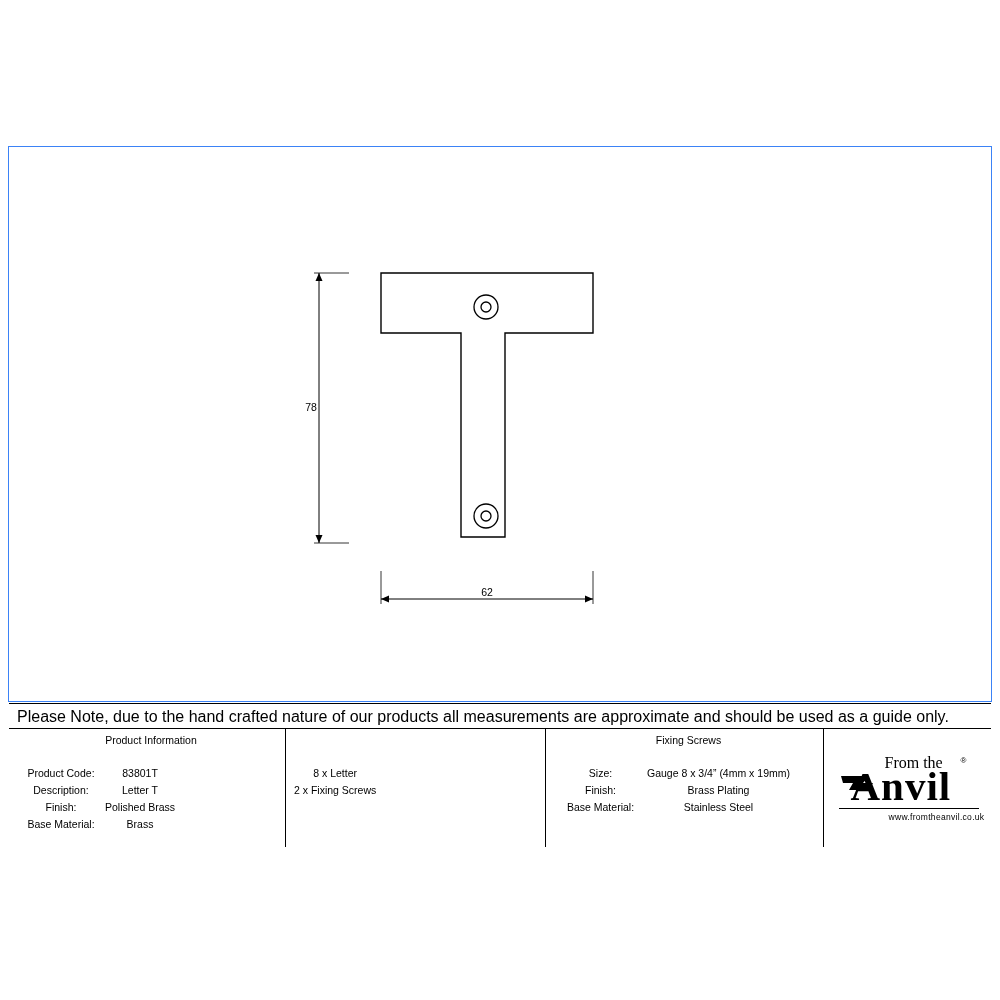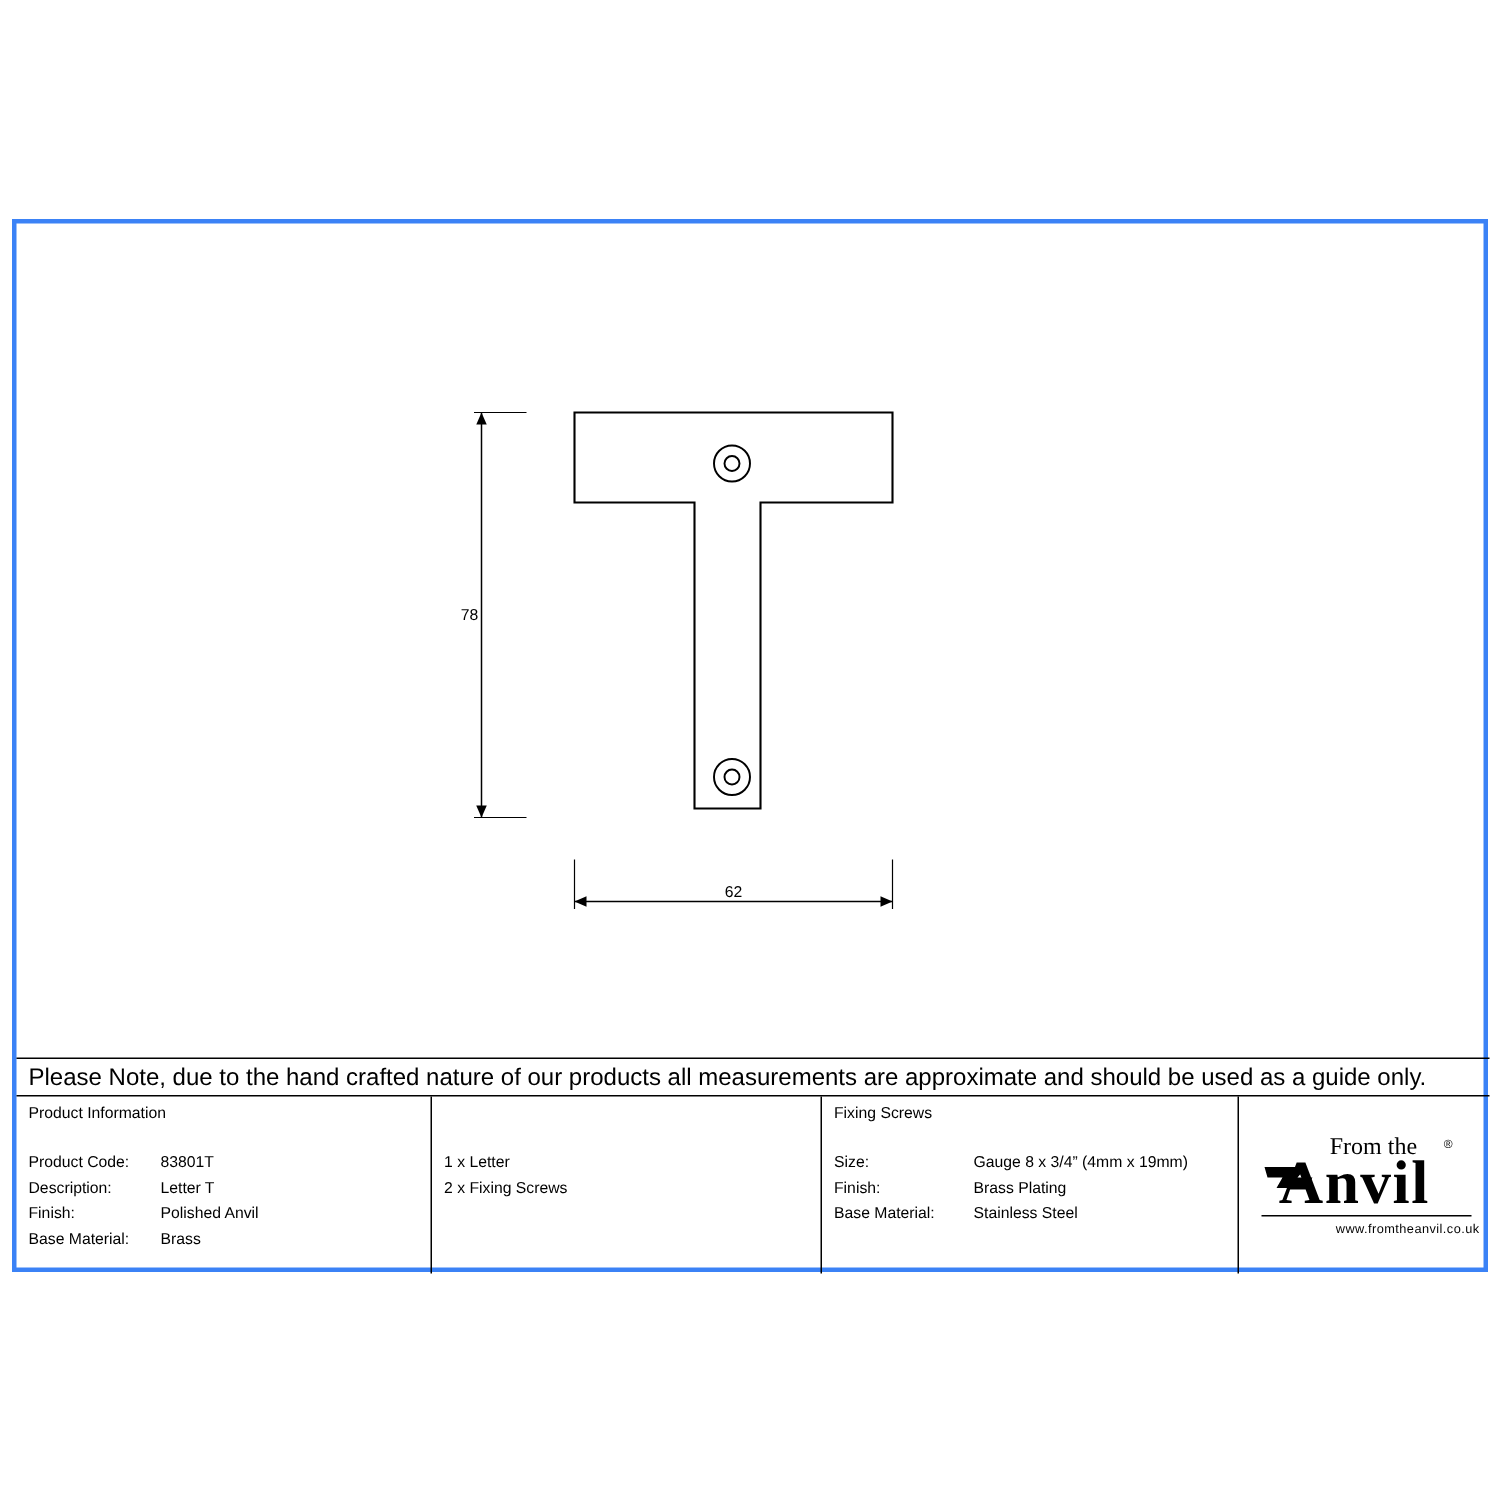--- a/index.html
+++ b/index.html
@@ -12,22 +12,22 @@
     height: 1000px;
     font-family: "Liberation Sans", sans-serif;
     color: #000000;
     position: relative;
   }
   .sheet {
     position: absolute;
     left: 8px;
     top: 146px;
     width: 984px;
-    height: 702px;
-    border: 3px solid #3b82f6;
+    height: 556px;
+    border: 1px solid #3b82f6;
     box-sizing: border-box;
   }
   .drawing-area {
     position: absolute;
     left: 0;
     top: 0;
     width: 982px;
     height: 556px;
     box-sizing: border-box;
   }
@@ -52,20 +52,21 @@
     width: 982px;
     height: 118px;
     display: flex;
     box-sizing: border-box;
   }
   .info-col {
     box-sizing: border-box;
     border-right: 1px solid #000000;
     height: 100%;
     position: relative;
+    text-align: center;
   }
   .col-product { width: 277px; }
   .col-pack { width: 260px; }
   .col-screws { width: 278px; }
   .col-logo { width: 167px; border-right: none; }
 
   .col-title {
     font-size: 10.5px;
     padding: 5px 0 0 8px;
   }
@@ -188,34 +189,34 @@
               <tr>
             <td class="k">Product Code:</td>
             <td class="v">83801T</td>
           </tr>
           <tr>
             <td class="k">Description:</td>
             <td class="v">Letter T</td>
           </tr>
           <tr>
             <td class="k">Finish:</td>
-            <td class="v">Polished Anvil</td>
+            <td class="v">Polished Brass</td>
           </tr>
           <tr>
             <td class="k">Base Material:</td>
             <td class="v">Brass</td>
           </tr>
         </tbody>
           </table>
       </div>
     </div>
 
     <div class="info-col col-pack">
       <div class="plain-list">
-        <div>1 x Letter</div>
+        <div>8 x Letter</div>
         <div>2 x Fixing Screws</div>
       </div>
     </div>
 
     <div class="info-col col-screws">
       <div class="col-title">Fixing Screws</div>
       <div class="kv">
         <table>
           <tbody>
               <tr>

